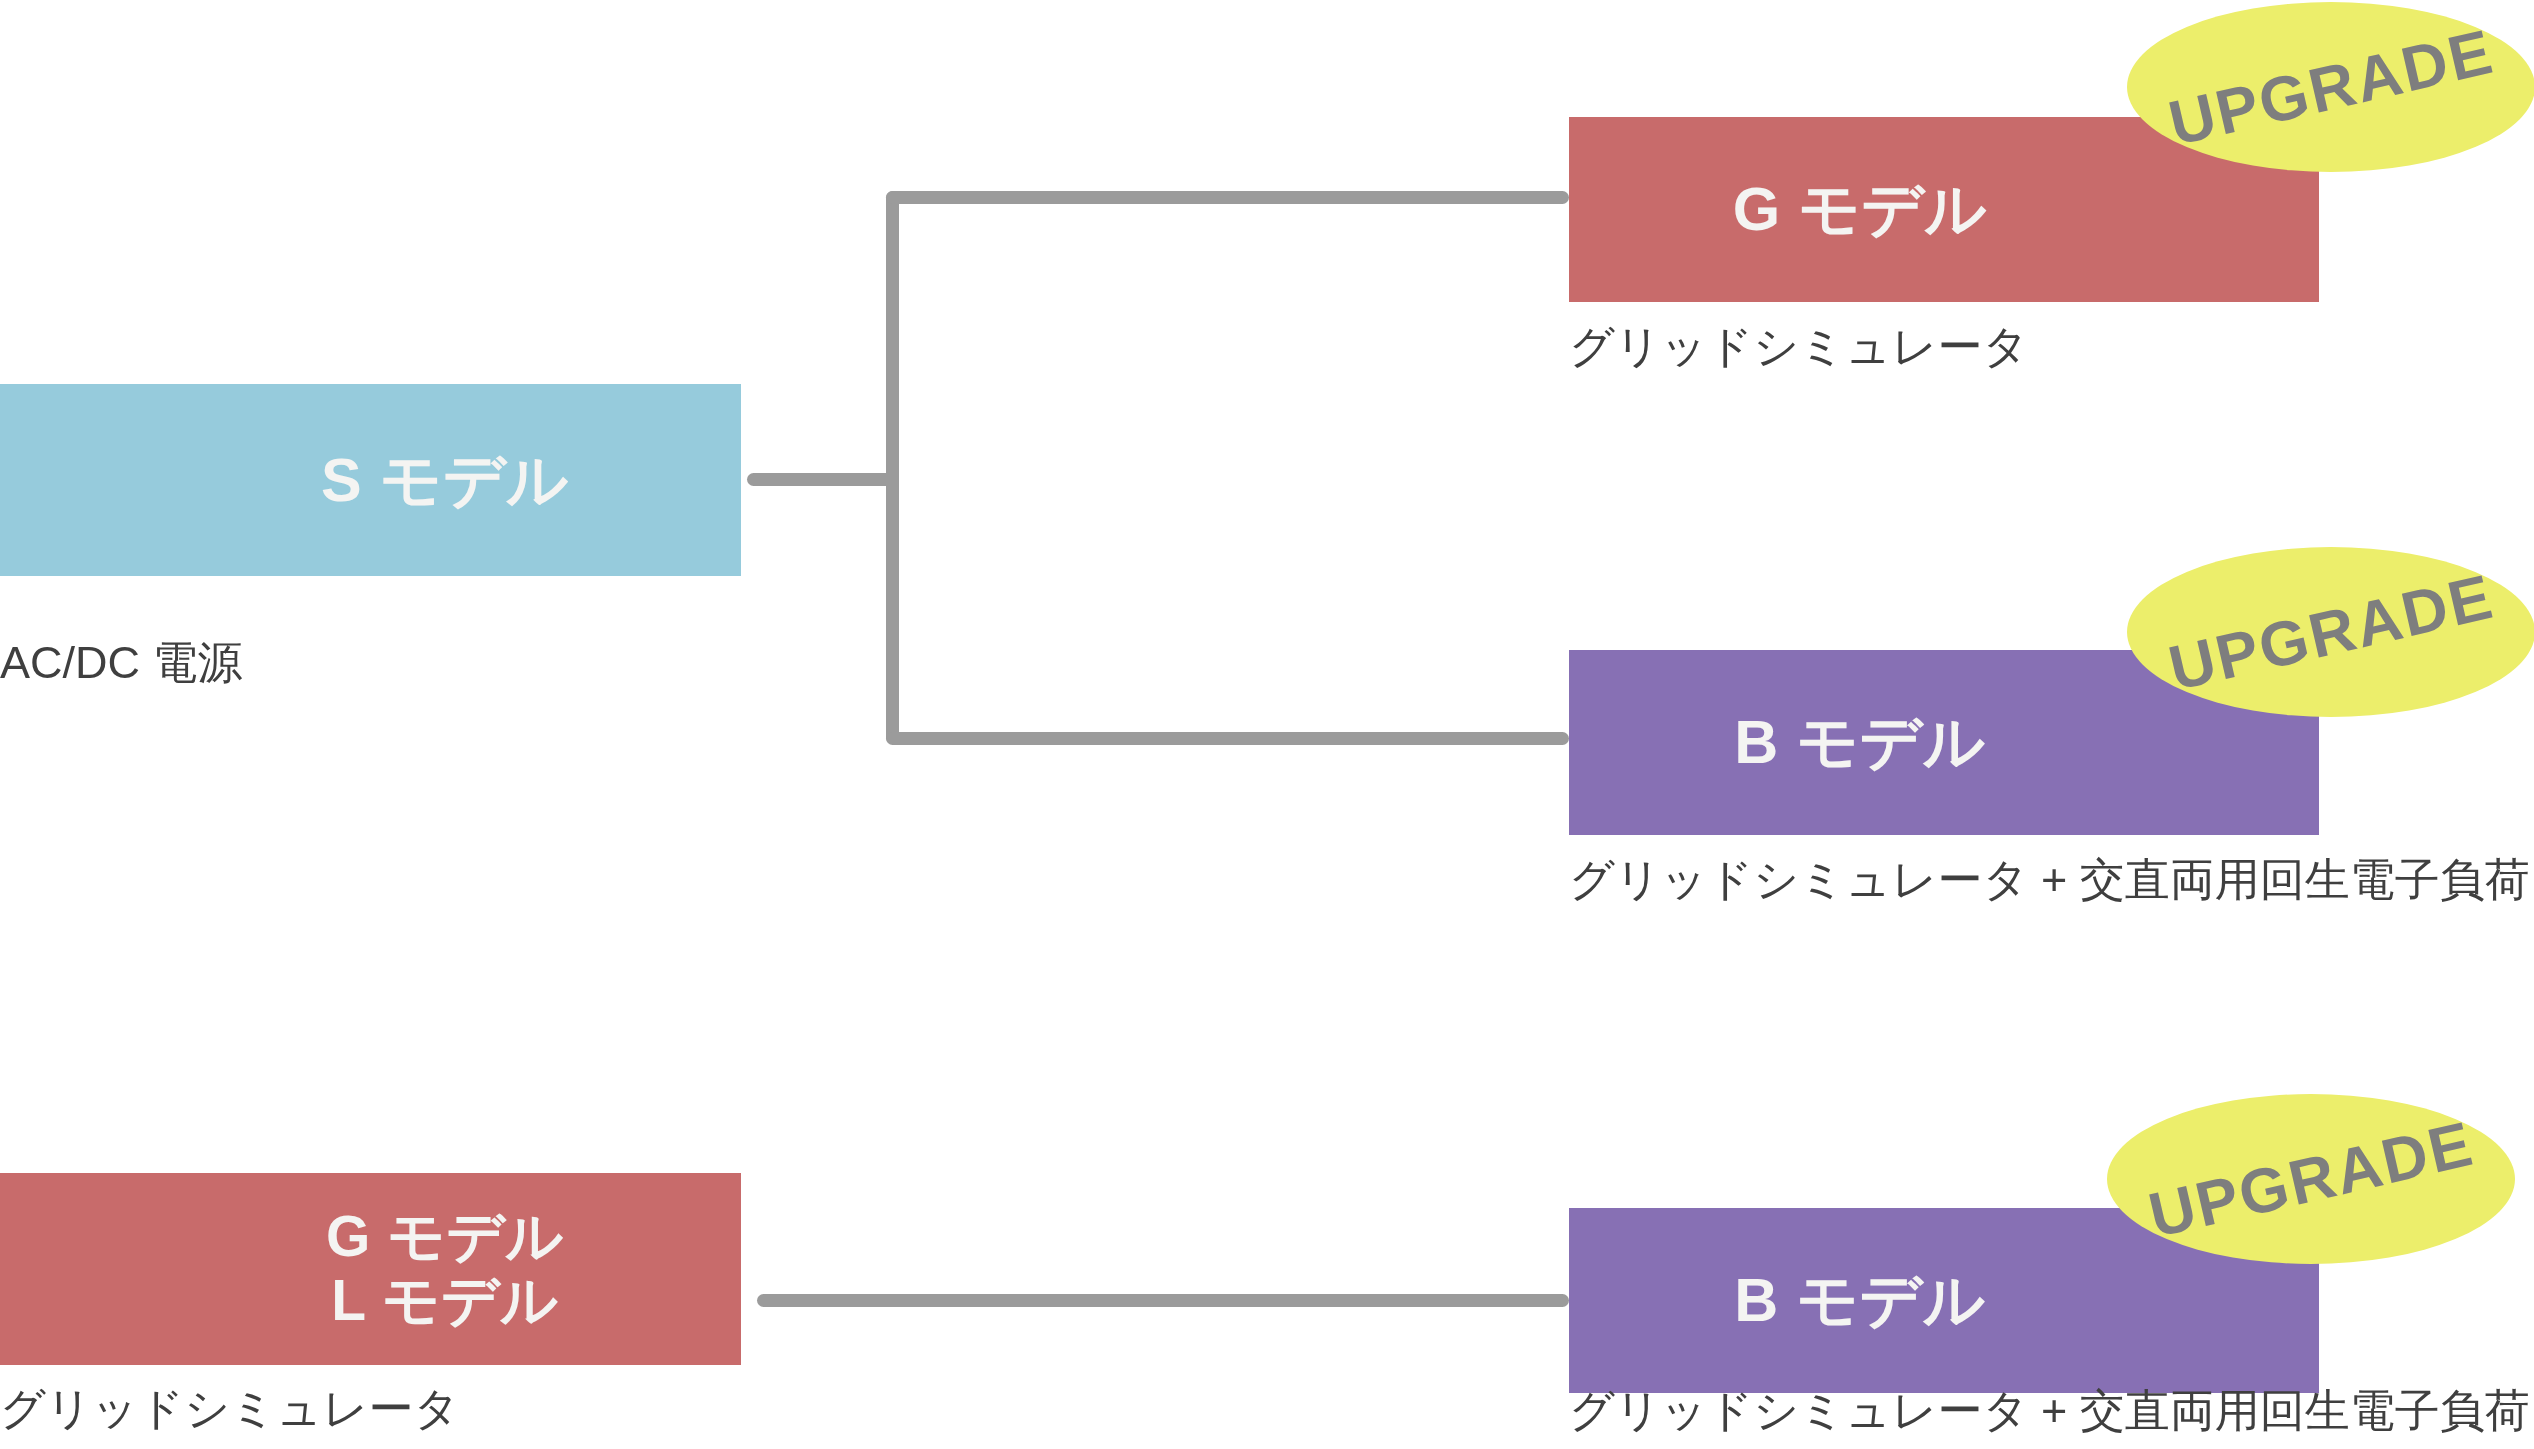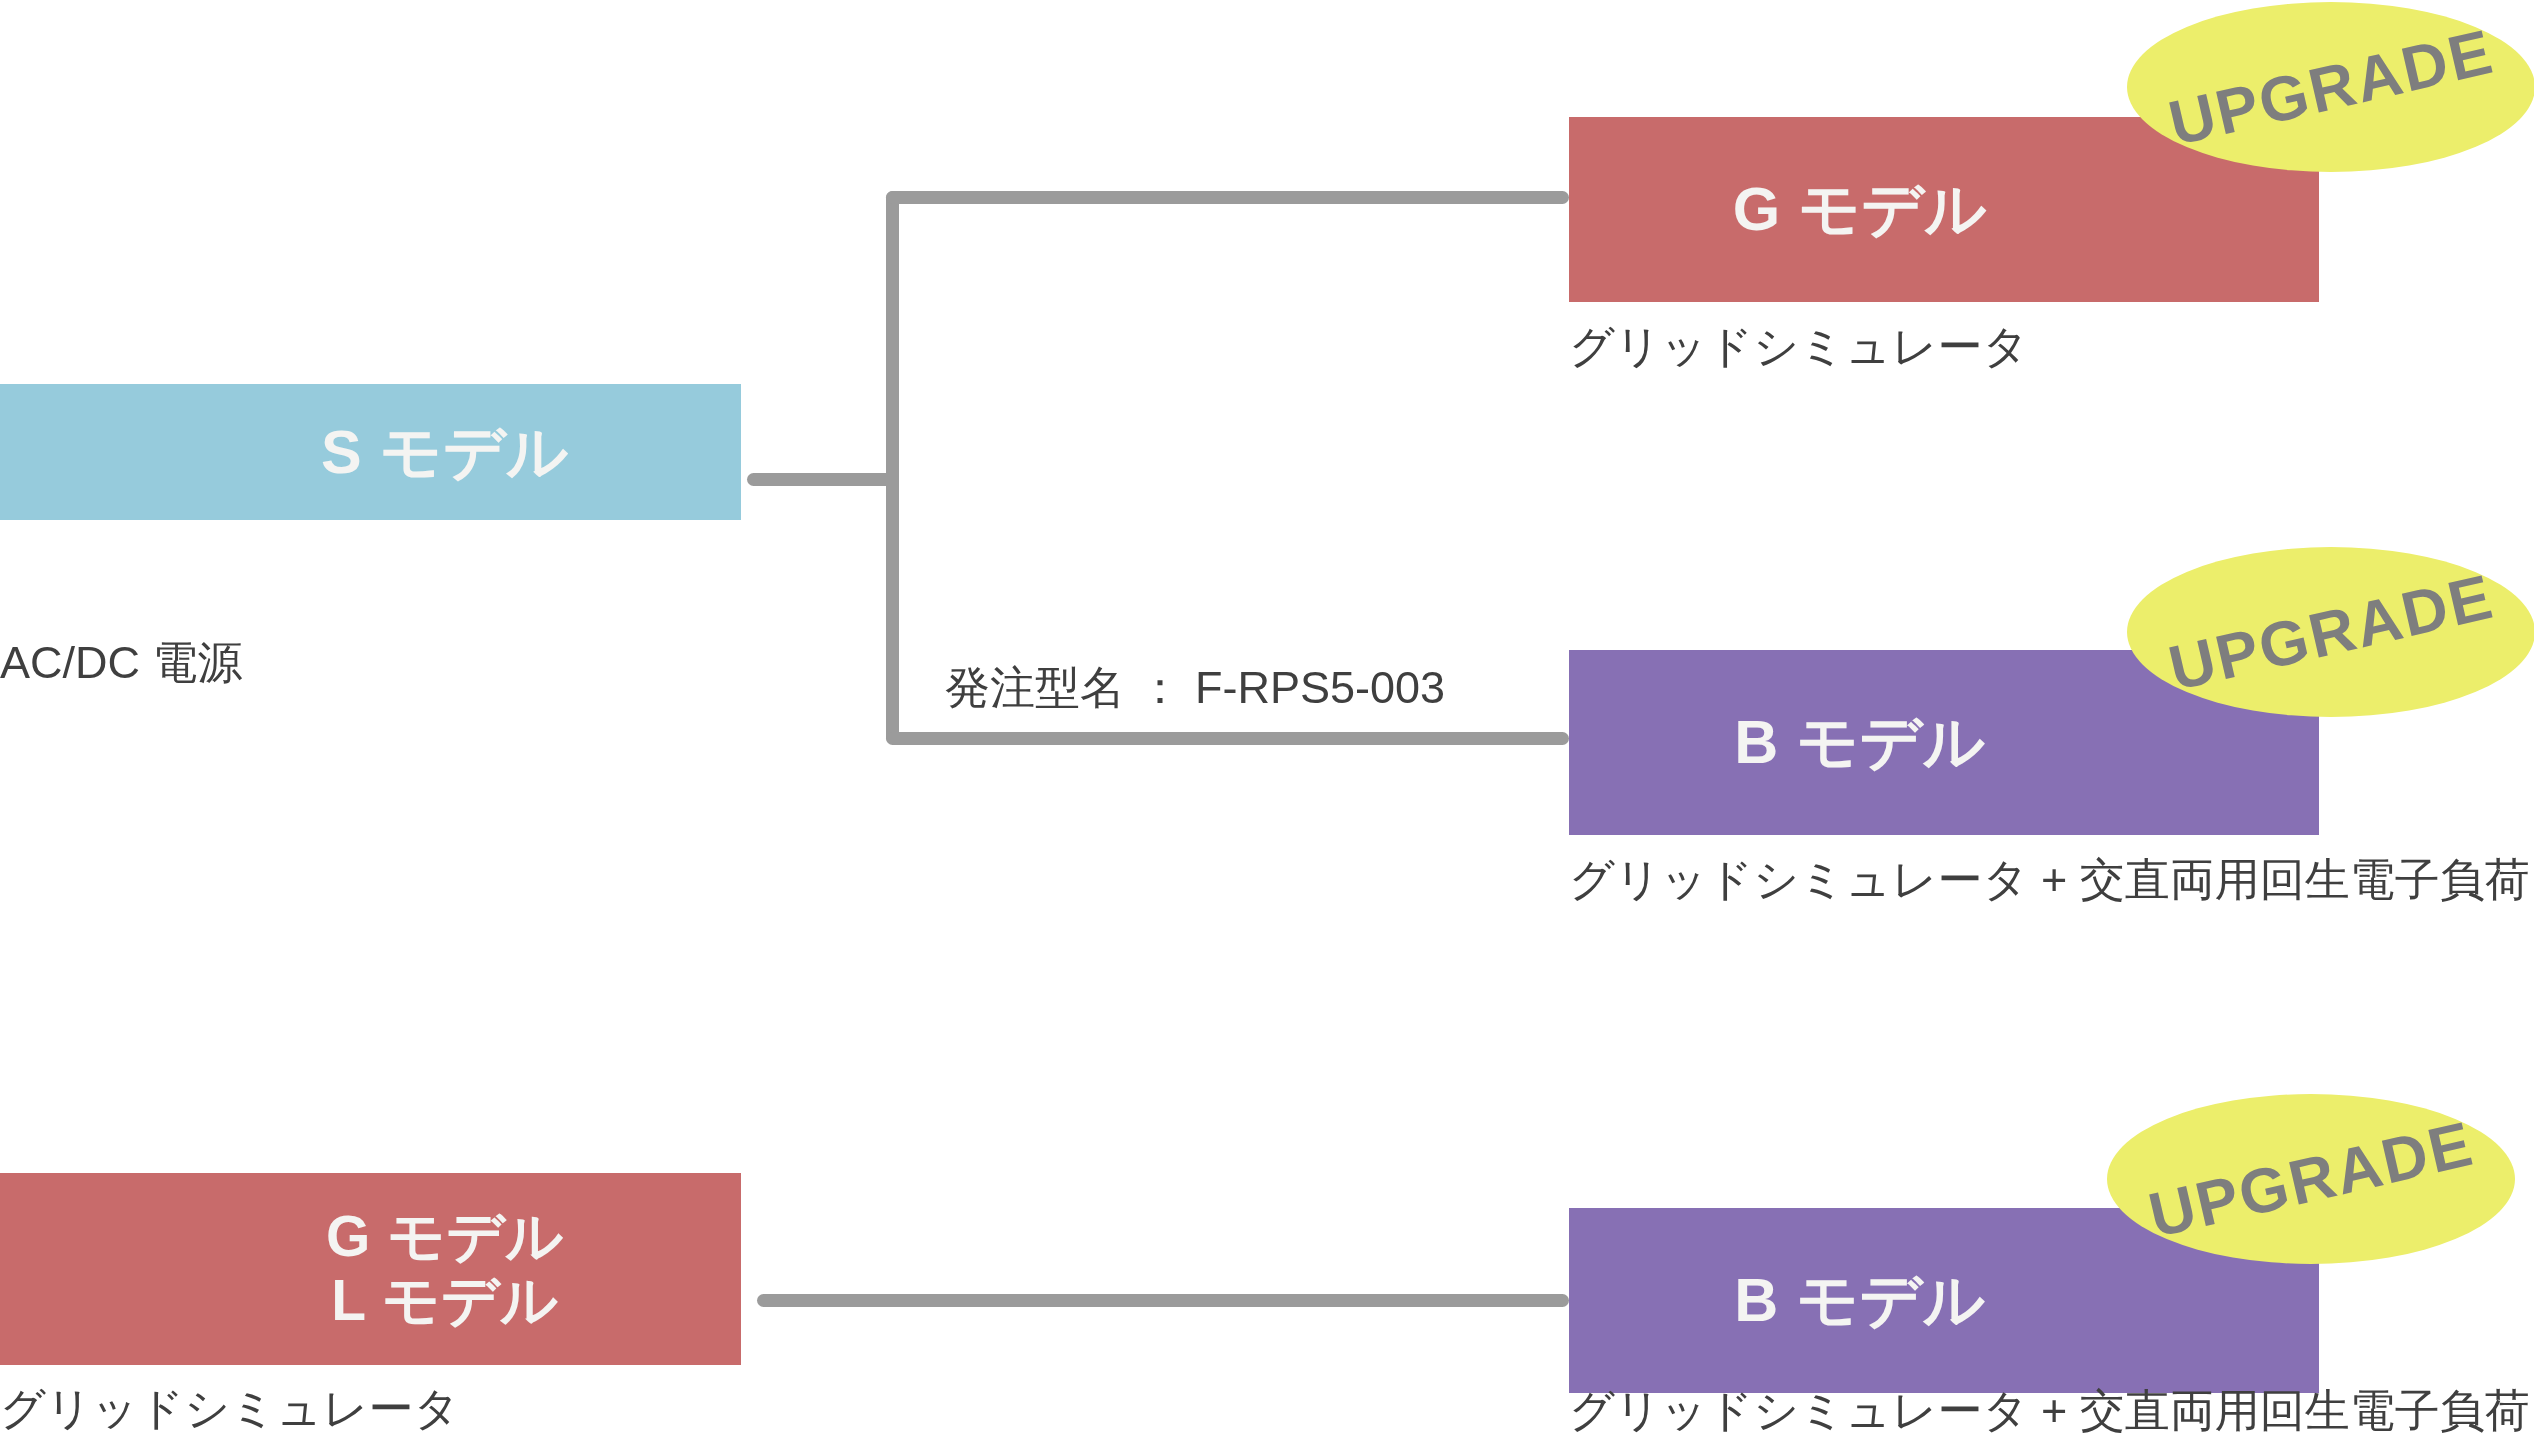--- a/index.html
+++ b/index.html
@@ -37,21 +37,21 @@
   }
   .model-box .line {
     display: block;
     white-space: nowrap;
   }
 
   .box-s {
     left: 0px;
     top: 384px;
     width: 741px;
-    height: 136px;
+    height: 192px;
     background: #96CBDC;
     font-size: 61px;
     padding-left: 149px;
   }
   .box-g-top {
     left: 1569px;
     top: 117px;
     width: 750px;
     height: 185px;
     background: #C86B6B;
@@ -199,21 +199,20 @@
 <body>
 
 <div id="canvas">
 
   <div class="line-h stub-s"></div>
   <div class="line-v spine"></div>
   <div class="line-h arm-top"></div>
   <div class="line-h arm-bottom"></div>
   <div class="line-h link-bottom"></div>
 
-  <div class="conn-label conn-2">発注型名 ： F-RPS5-003</div>
 
   <div class="model-box box-s">
     <span class="line">S モデル</span>
   </div>
   <div class="caption cap-s">AC/DC 電源</div>
 
   <div class="model-box box-g-top">
     <span class="line">G モデル</span>
   </div>
   <div class="caption cap-g-top">グリッドシミュレータ</div>

